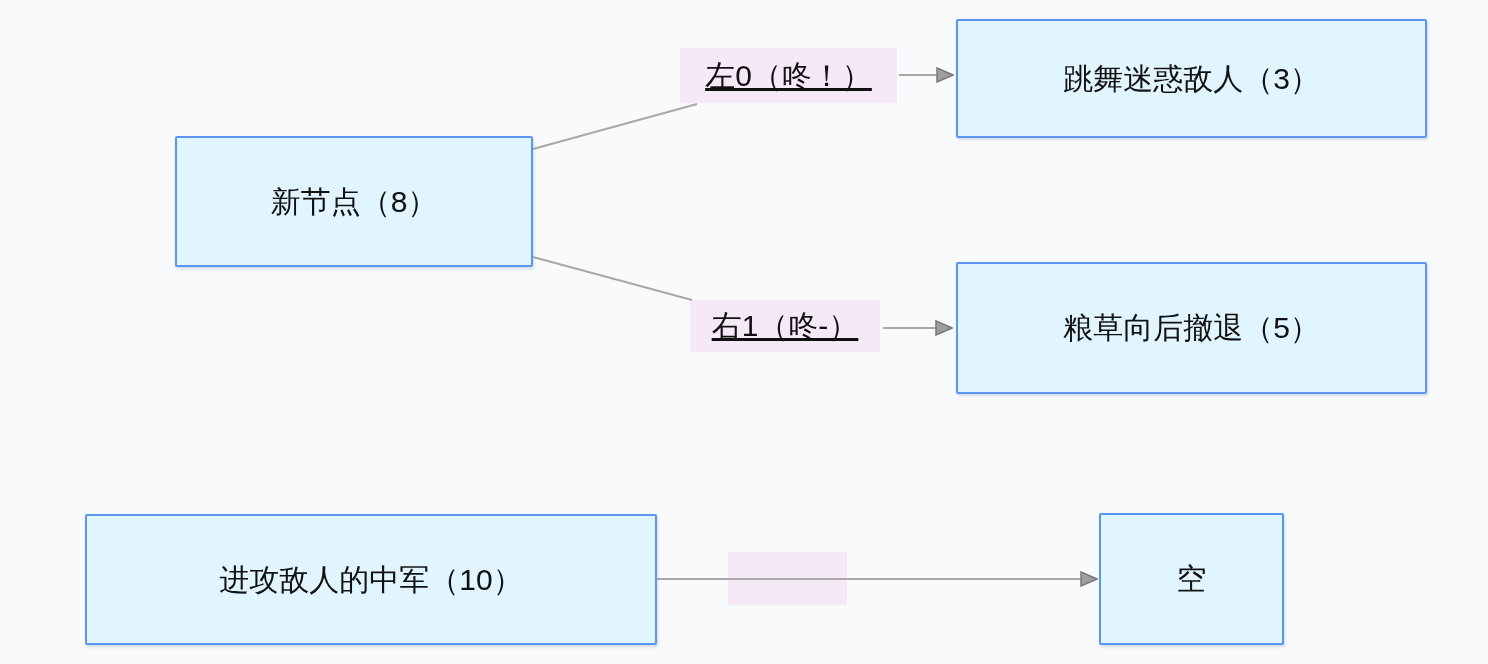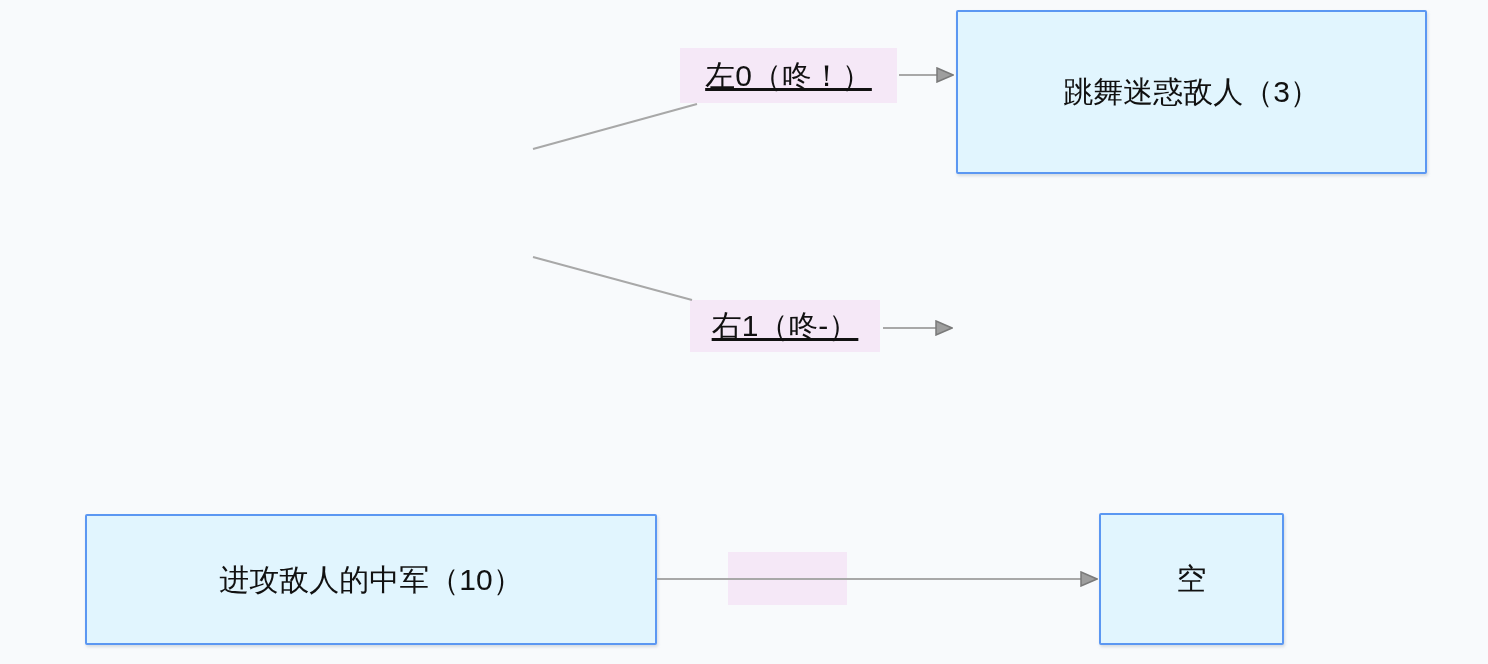--- a/index.html
+++ b/index.html
@@ -73,25 +73,31 @@
 
     <path d="M533,149 L697,104" stroke="#a8a8a8" stroke-width="2" fill="none"></path>
     <path d="M899,75 L953,75" stroke="#a8a8a8" stroke-width="2" fill="none" marker-end="url(#arrow)"></path>
 
     <path d="M533,257 L692,300" stroke="#a8a8a8" stroke-width="2" fill="none"></path>
     <path d="M883,328 L952,328" stroke="#a8a8a8" stroke-width="2" fill="none" marker-end="url(#arrow)"></path>
 
     <path d="M620,579 L1097,579" stroke="#a8a8a8" stroke-width="2" fill="none" marker-end="url(#arrow)"></path>
   </svg>
 
+  <div class="node" style="left:175px;top:136px;width:358px;height:131px">
+    <span>新节点（8）</span>
+  </div>
 
-  <div class="node" style="left:956px;top:10px;width:471px;height:164px">
+  <div class="node" style="left:956px;top:19px;width:471px;height:119px">
     <span>跳舞迷惑敌人（3）</span>
   </div>
 
+  <div class="node" style="left:956px;top:262px;width:471px;height:132px">
+    <span>粮草向后撤退（5）</span>
+  </div>
 
   <div class="node" style="left:85px;top:514px;width:572px;height:131px">
     <span>进攻敌人的中军（10）</span>
   </div>
 
   <div class="node" style="left:1099px;top:513px;width:185px;height:132px">
     <span>空</span>
   </div>
 
   <div class="edge-label" style="left:680px;top:48px;width:217px;height:55px">

